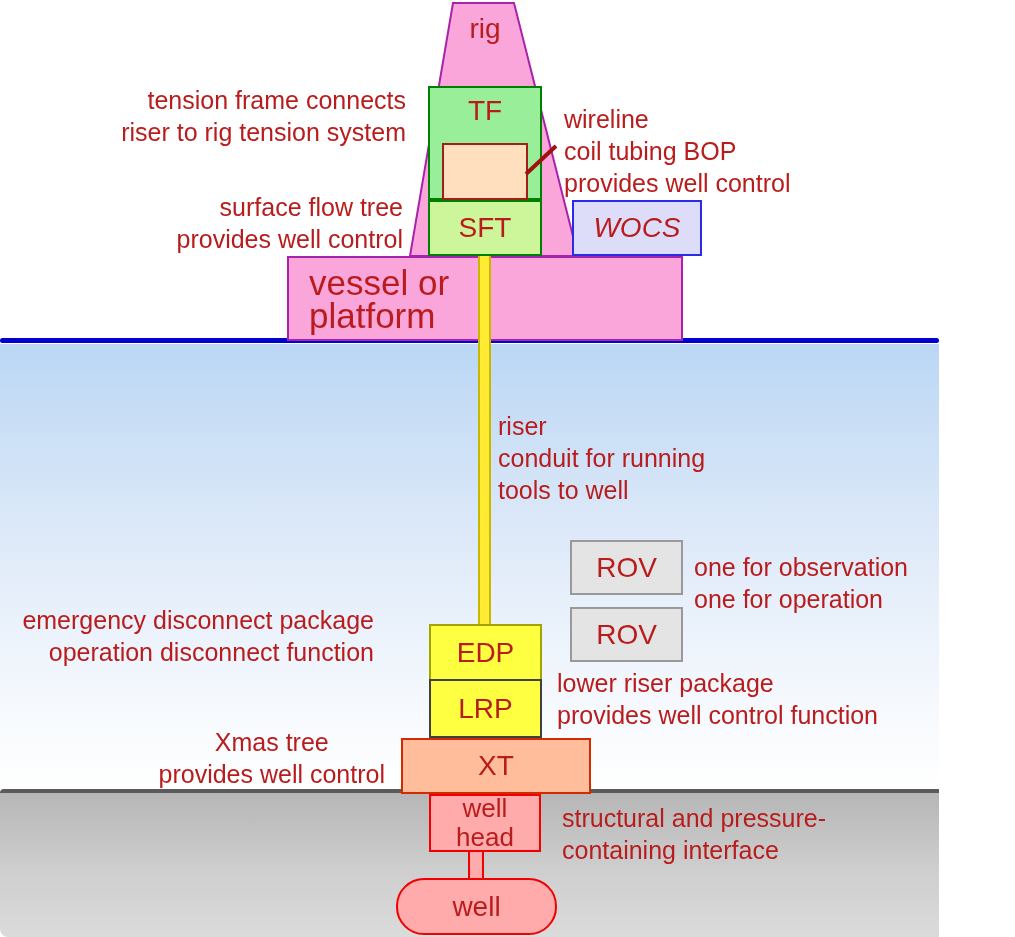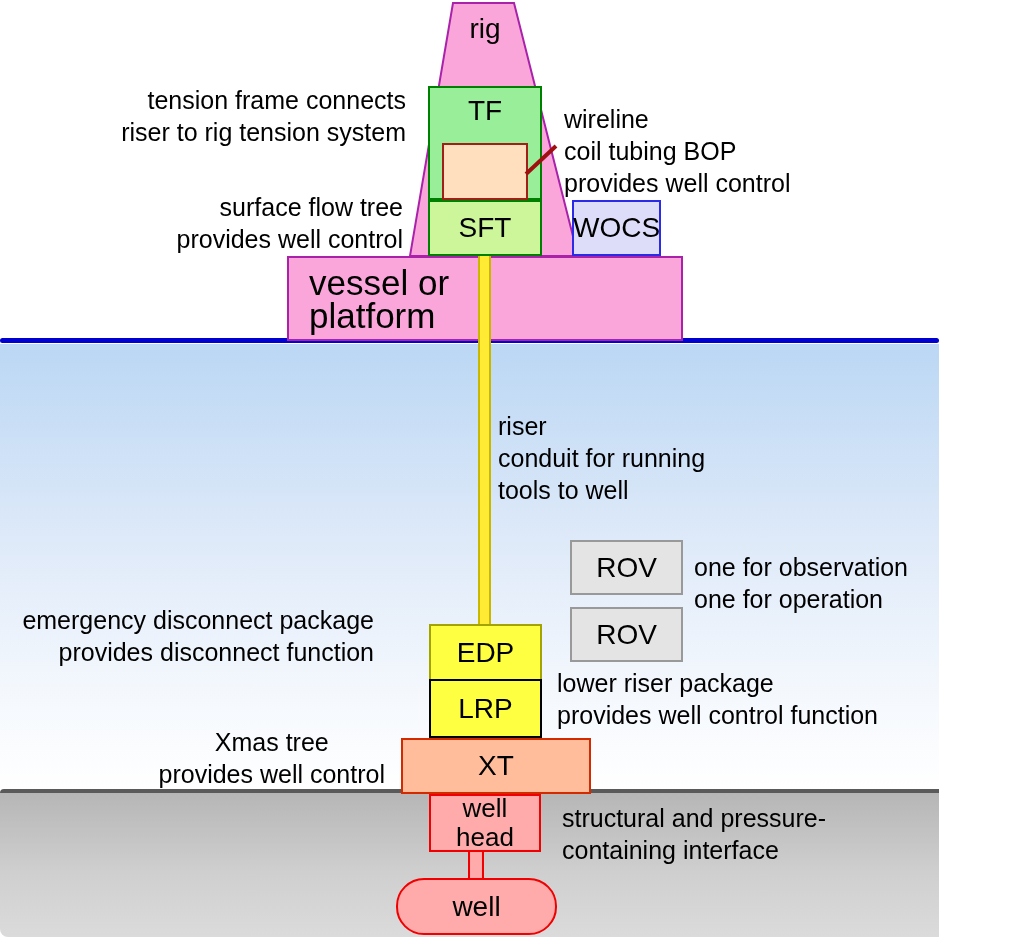--- a/index.html
+++ b/index.html
@@ -1,18 +1,18 @@
 <!DOCTYPE html>
 <html><head>
 <meta charset="utf-8">
 <style>
   html,body{margin:0;padding:0;background:#fff;}
   .canvas{
     position:relative;width:1015px;height:937px;background:#ffffff;
-    font-family:"Liberation Sans",sans-serif;color:#000000;overflow:hidden;border-radius:8px;
+    font-family:"Liberation Sans",sans-serif;color:#b91c1c;overflow:hidden;border-radius:8px;
   }
   
   .water{
     position:absolute;left:0;top:344px;width:939px;height:446px;
     background:linear-gradient(#bbd7f4 0%, #dfeaf9 45%, #f4f8fd 78%, #ffffff 100%);
   }
   .sea-line{
     position:absolute;left:0;top:338px;width:939px;height:5px;
     background:#0000d0;border-radius:3px;
   }
@@ -26,25 +26,25 @@
     position:absolute;box-sizing:border-box;display:flex;align-items:center;justify-content:center;
     font-size:28px;line-height:1.05;
   }
   .box-vessel{left:287px;top:256px;width:396px;height:85px;background:#faa6db;border:2px solid #aa22aa;
     justify-content:flex-start;align-items:flex-start;}
   .vessel-text{padding:8px 0 0 20px;font-size:35px;line-height:33px;}
   .box-tf{left:428px;top:86px;width:114px;height:114px;background:#99ef99;border:2px solid #008000;
     align-items:flex-start;padding-top:8px;}
   .box-bop{left:442px;top:143px;width:86px;height:57px;background:#ffdfbe;border:2px solid #a02018;}
   .box-sft{left:428px;top:200px;width:114px;height:56px;background:#cdf69b;border:2px solid #008000;}
-  .box-wocs{left:572px;top:200px;width:89px;height:56px;background:#ddddfa;border:2px solid #2a2ae8;}
+  .box-wocs{left:572px;top:200px;width:130px;height:56px;background:#ddddfa;border:2px solid #2a2ae8;font-style:italic;}
   .riser-pipe{left:478px;top:256px;width:13px;height:368px;background:#ffeb33;
     border-left:2px solid #c8b800;border-right:2px solid #c8b800;box-sizing:border-box;position:absolute;}
   .box-edp{left:429px;top:624px;width:113px;height:57px;background:#ffff42;border:2px solid #a4a400;}
-  .box-lrp{left:429px;top:679px;width:113px;height:59px;background:#ffff42;border:2px solid #000000;}
+  .box-lrp{left:429px;top:679px;width:113px;height:59px;background:#ffff42;border:2px solid #404040;}
   .box-xt{left:401px;top:738px;width:190px;height:56px;background:#ffbd9c;border:2px solid #d42a00;}
   .box-wellhead{left:429px;top:794px;width:112px;height:58px;background:#ffabab;border:2px solid #f00000;
     font-size:26px;line-height:29px;text-align:center;}
   .wellhead-stem{position:absolute;left:468px;top:850px;width:16px;height:32px;background:#ffabab;
     border-left:2px solid #f00000;border-right:2px solid #f00000;box-sizing:border-box;}
   .well-pill{left:396px;top:878px;width:161px;height:57px;background:#ffabab;border:2px solid #f00000;border-radius:28px;}
   .box-rov1{left:570px;top:540px;width:113px;height:55px;background:#e4e4e4;border:2px solid #999999;}
   .box-rov2{left:570px;top:607px;width:113px;height:55px;background:#e4e4e4;border:2px solid #999999;}
   
   .ann{position:absolute;font-size:25px;line-height:32px;white-space:nowrap;}
@@ -142,21 +142,21 @@
     <div class="line it">tools to well</div>
   </div>
 
   <div class="ann" style="top:551px;left:694px;">
     <div class="line it">one for observation</div>
     <div class="line it">one for operation</div>
   </div>
 
   <div class="ann ra" style="top:604px;right:641px;">
     <div class="line">emergency disconnect package</div>
-    <div class="line it">provides disconnect function</div>
+    <div class="line it">operation disconnect function</div>
   </div>
 
   <div class="ann" style="top:667px;left:557px;">
     <div class="line">lower riser package</div>
     <div class="line it">provides well control function</div>
   </div>
 
   <div class="ann ra" style="top:726px;right:630px;text-align:center;">
     <div class="line">Xmas tree</div>
     <div class="line it">provides well control</div>

